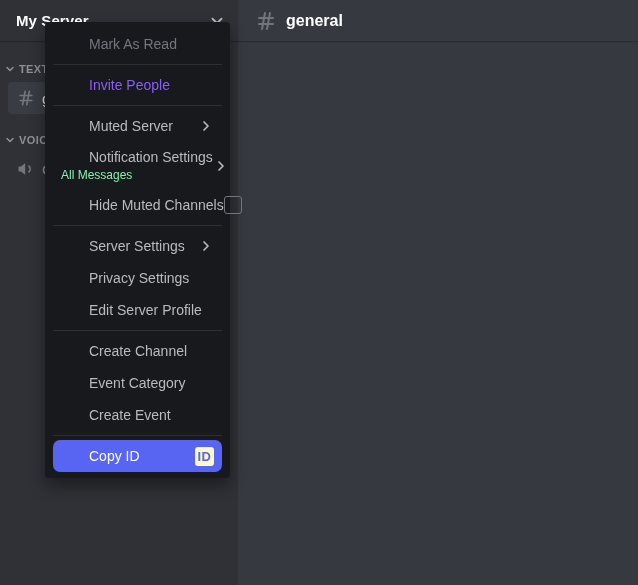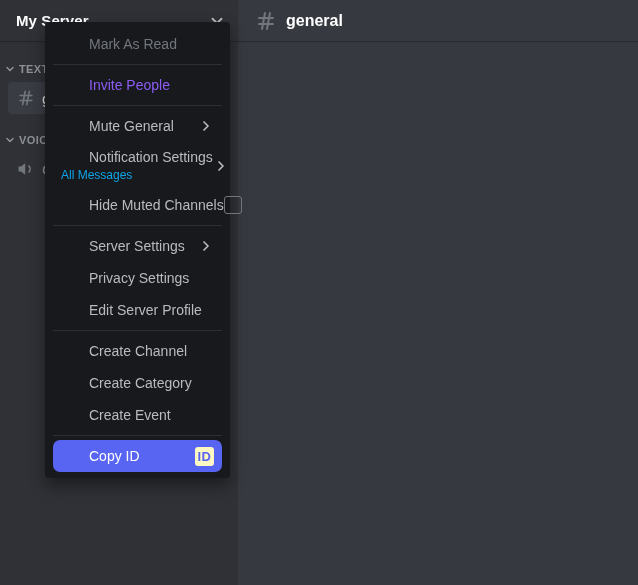--- a/index.html
+++ b/index.html
@@ -177,21 +177,21 @@
     border-radius: 7px;
   }
 
   .menu-item .mi-text-wrap {
     display: flex;
     flex-direction: column;
     gap: 0px;
   }
   .mi-sub {
     font-size: 12px;
-    color: #0ea5e9;
+    color: #86efac;
     line-height: 16px;
     margin-top: 1px;
   }
 
   .mi-caret {
     flex: 0 0 16px;
     width: 16px; height: 16px;
     display: flex; align-items: center; justify-content: center;
     color: #b9bbbe;
   }
@@ -306,21 +306,21 @@
       </div>
       <div class="menu-sep"></div>
       <div class="menu-item invite">
         <div class="mi-text-wrap">
           <span class="mi-label">Invite People</span>
         </div>
       </div>
       <div class="menu-sep"></div>
       <div class="menu-item">
         <div class="mi-text-wrap">
-          <span class="mi-label">Mute General</span>
+          <span class="mi-label">Muted Server</span>
         </div>
         <span class="mi-caret">
           <svg width="16" height="16" viewBox="0 0 24 24" fill="none" stroke="currentColor" stroke-width="2.5" stroke-linecap="round" stroke-linejoin="round">
             <polyline points="9 6 15 12 9 18"></polyline>
           </svg>
         </span>
       </div>
       <div class="menu-item">
         <div class="mi-text-wrap">
           <span class="mi-label">Notification Settings</span>
@@ -360,21 +360,21 @@
         </div>
       </div>
       <div class="menu-sep"></div>
       <div class="menu-item">
         <div class="mi-text-wrap">
           <span class="mi-label">Create Channel</span>
         </div>
       </div>
       <div class="menu-item">
         <div class="mi-text-wrap">
-          <span class="mi-label">Create Category</span>
+          <span class="mi-label">Event Category</span>
         </div>
       </div>
       <div class="menu-item">
         <div class="mi-text-wrap">
           <span class="mi-label">Create Event</span>
         </div>
       </div>
       <div class="menu-sep"></div>
       <div class="menu-item danger-highlight">
         <div class="mi-text-wrap">

